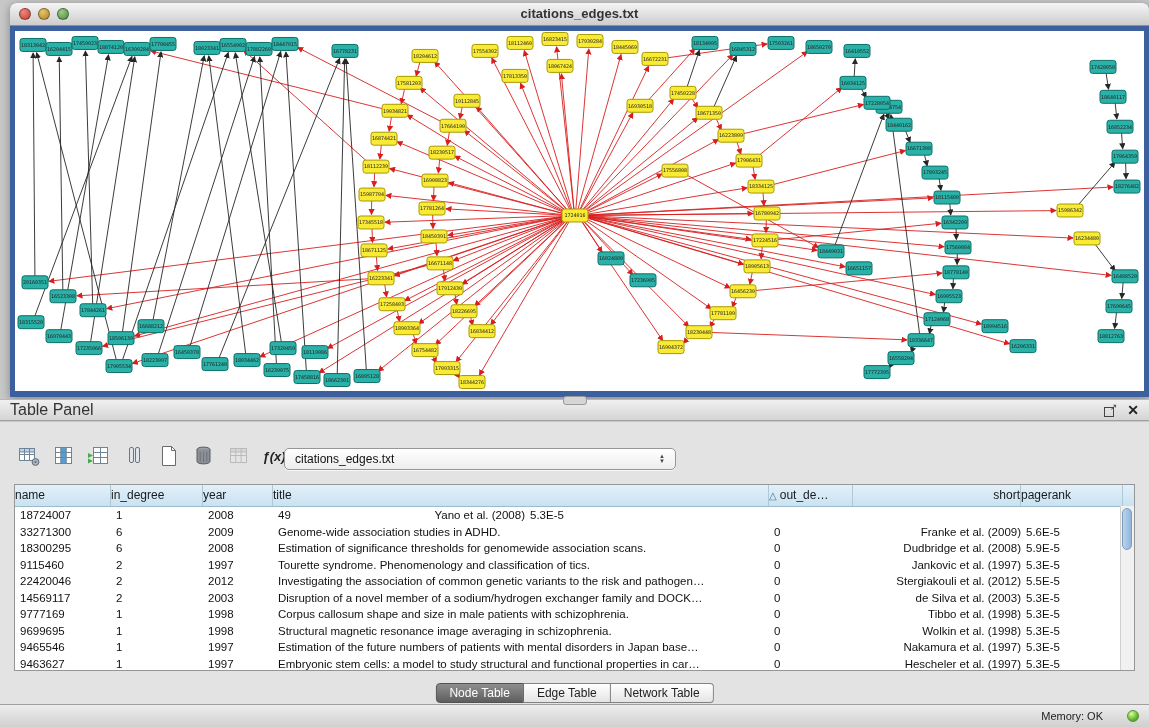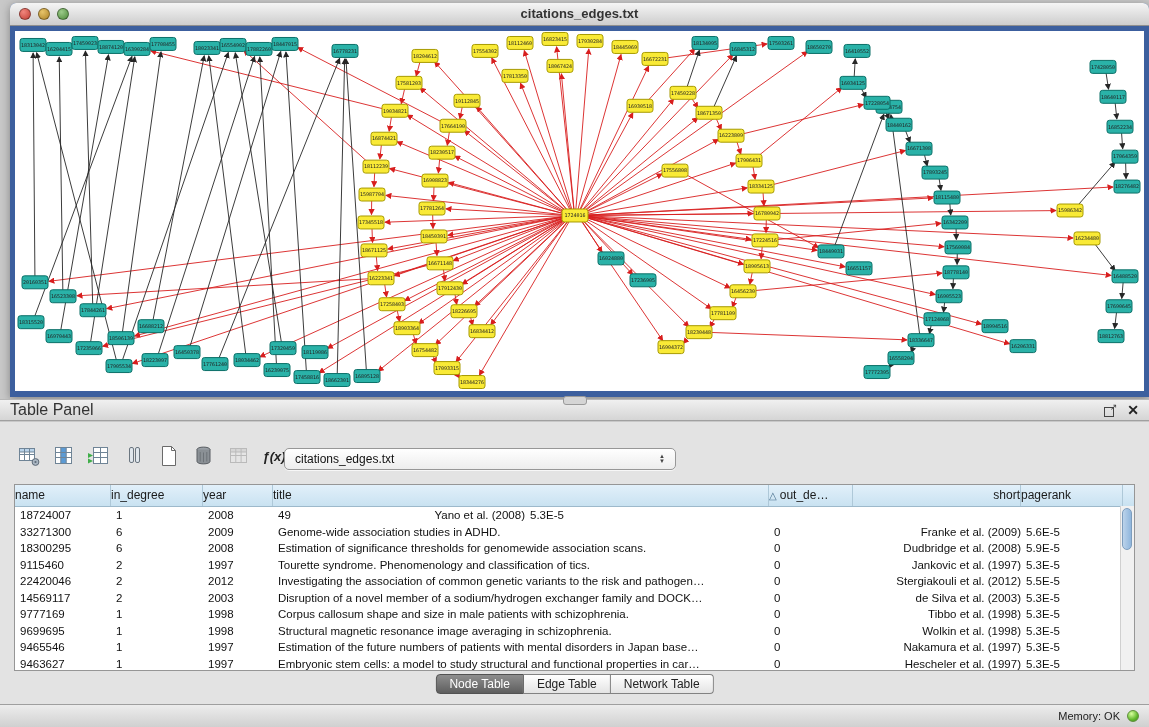--- a/index.html
+++ b/index.html
@@ -64,32 +64,32 @@
     padding-left:5px;overflow:hidden;white-space:nowrap;}
   .c0{width:96px;} .c1{width:92px;} .c2{width:70px;} .c3{width:496px;}
   .c4{width:84px;} .c5{width:138px;text-align:right;padding-left:0;margin-left:30px;} .c6{width:102px;}
   .cfill{flex:1;}
   .vscroll{position:absolute;right:0;top:21px;bottom:0;width:13px;background:#f1f1f1;
     border-left:1px solid #d0d0d0;}
   .vthumb{position:absolute;left:1px;top:2px;width:10px;height:42px;border-radius:5px;
     background:linear-gradient(90deg,#bcd3ea,#8fb6dd);border:1px solid #7d9dbd;box-sizing:border-box;}
 
   
-  .tabs{position:absolute;top:252px;left:50%;transform:translateX(-50%);display:flex;}
+  .tabs{position:absolute;top:261px;left:50%;transform:translateX(-50%);display:flex;}
   .tab{height:20px;line-height:19px;padding:0 13px;font-size:12px;color:#222;
     background:linear-gradient(#ffffff,#e4e4e4);border:1px solid #828282;box-sizing:border-box;}
   .tab + .tab{border-left:none;}
   .tab:first-child{border-radius:4px 0 0 4px;}
   .tab:last-child{border-radius:0 4px 4px 0;}
   .tab.selected{background:linear-gradient(#8e8e8e,#5e5e5e);color:#fff;border-color:#525252;}
 
   
   .status-bar{position:absolute;bottom:0;left:0;width:1149px;height:23px;
     background:linear-gradient(#ededed,#d0d0d0);border-top:1px solid #9f9f9f;box-sizing:border-box;}
-  .status-right{position:absolute;right:10px;top:0;height:22px;display:flex;align-items:center;gap:7px;}
+  .status-right{position:absolute;right:10px;top:0;height:22px;display:flex;align-items:center;gap:24px;}
   .mem-label{font-size:11px;color:#222;}
   .mem-dot{width:12px;height:12px;border-radius:50%;
     background:radial-gradient(circle at 35% 28%,#d9ff9f,#63b92d 60%,#3c8a1b);
     border:1px solid #5e8f3a;box-sizing:border-box;}
 </style>
 </head>
 <body>
 
 <div class="net-window">
   <div class="titlebar">

